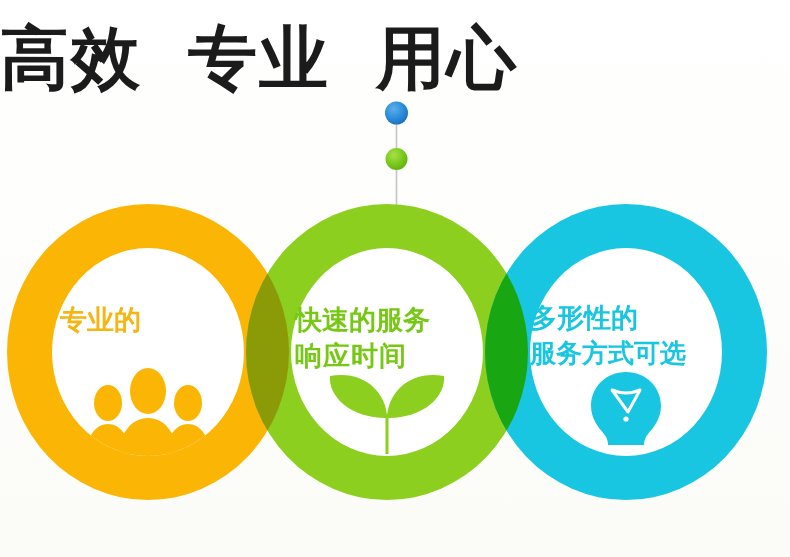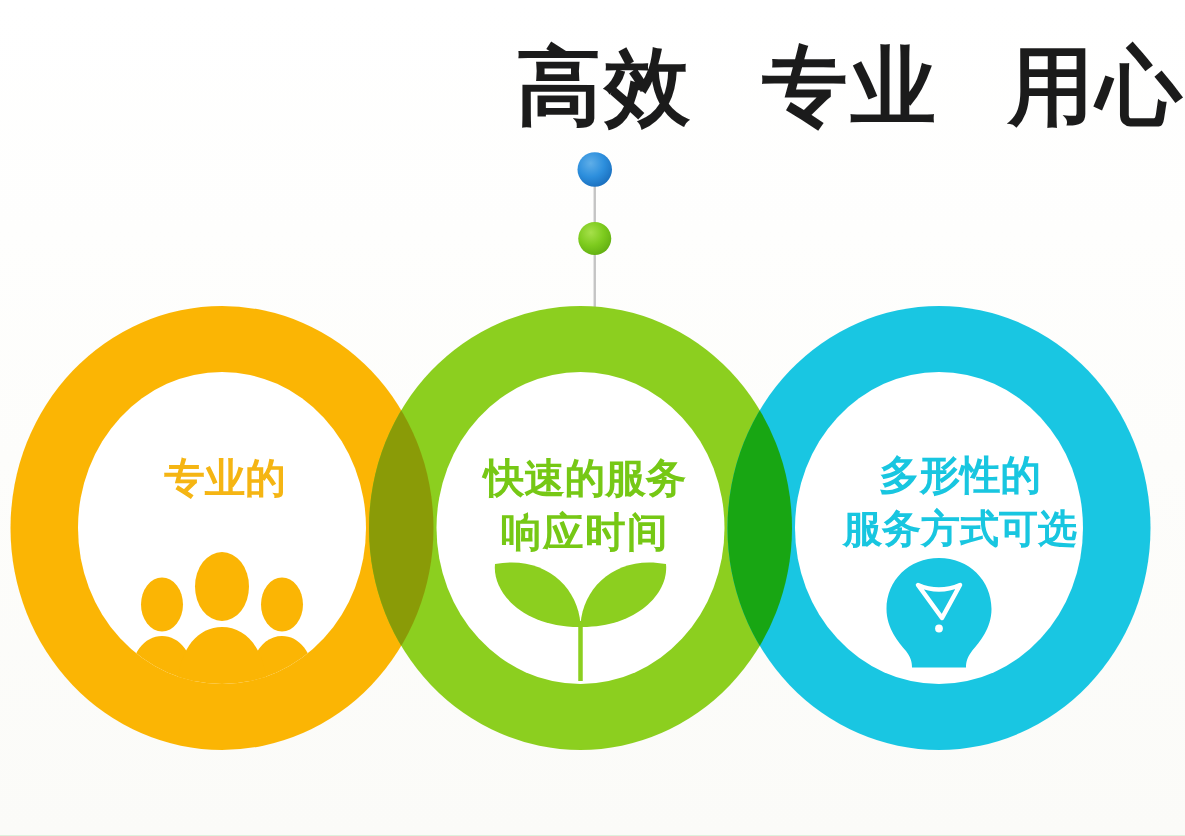--- a/index.html
+++ b/index.html
@@ -17,42 +17,41 @@
     overflow: hidden;
     background: linear-gradient(180deg,#ffffff 0%, #fdfdfb 55%, #fbfbf8 100%);
   }
 
   
   .headline {
     position: absolute;
     top: 26px;
     left: 0;
     width: 790px;
-    text-align: right;
-    font-size: 57px;
+    text-align: left;
+    font-size: 69px;
     line-height: 64px;
     font-weight: bold;
     color: #1b1b1b;
     letter-spacing: 2px;
     white-space: nowrap;
     font-family: "DejaVu Sans", "Liberation Sans", sans-serif;
   }
   .headline .seg { display: inline-block; }
   .headline .gap { display: inline-block; width: 46px; }
 
   
   .connector { position: absolute; left: 0; top: 0; width: 790px; height: 230px; }
 
   
   .venn { position: absolute; left: 0; top: 190px; width: 790px; height: 330px; }
 
   
   .clabel {
     position: absolute;
-    text-align: center;
     font-weight: bold;
     font-family: "DejaVu Sans", "Liberation Sans", sans-serif;
     line-height: 1.32;
     white-space: nowrap;
     pointer-events: none;
   }
   .clabel .l1, .clabel .l2 { display: block; }
 
   #label-1 { left: 60px;  top: 302px; width: 180px; font-size: 27px; color: #F5B513; }
   #label-2 { left: 295px; top: 302px; width: 190px; font-size: 27px; color: #76C815; }

